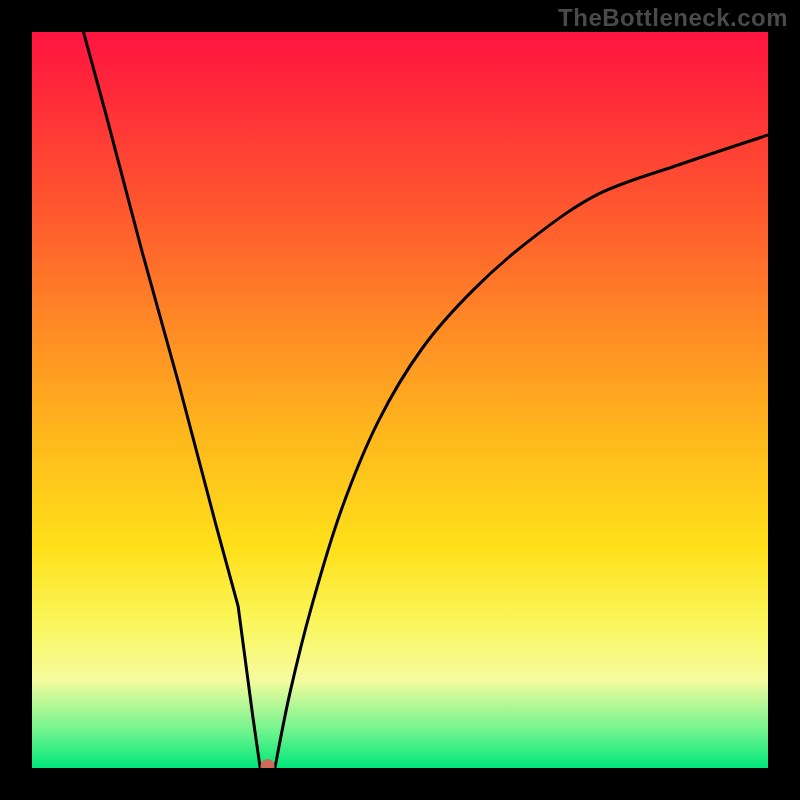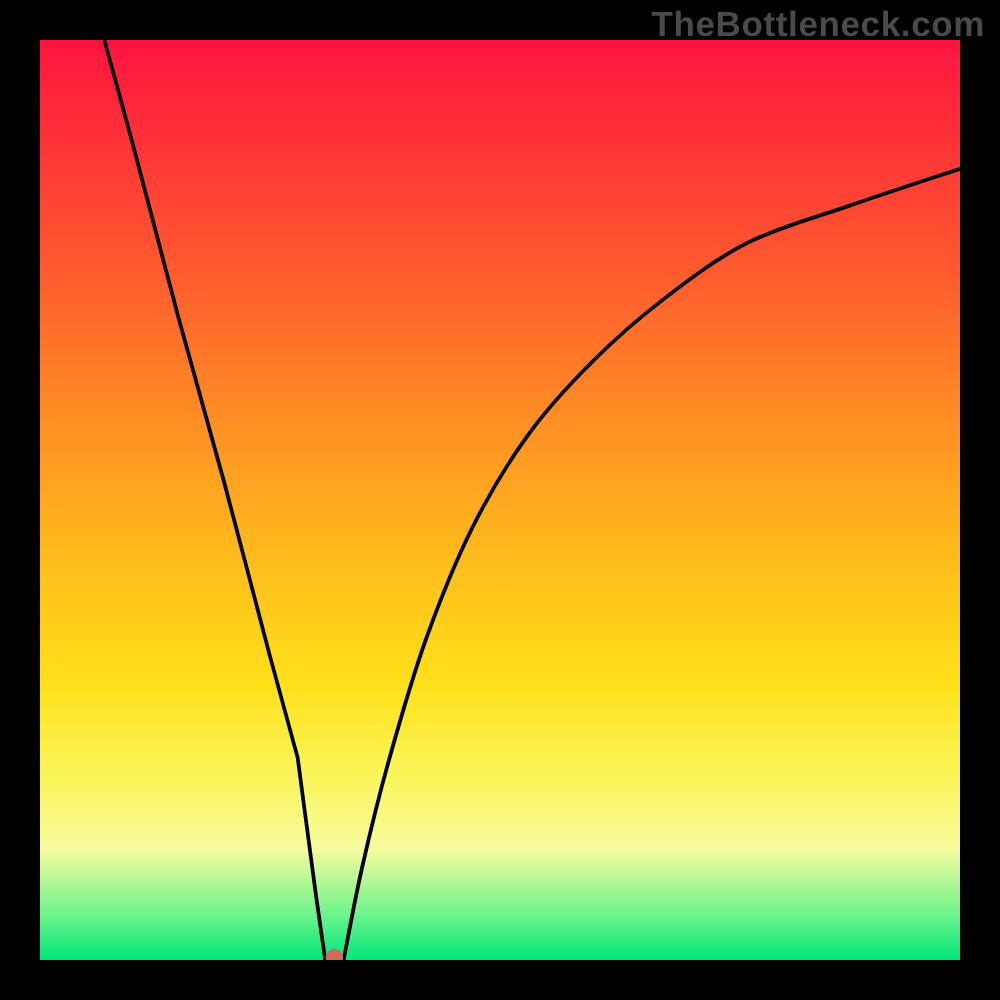--- a/index.html
+++ b/index.html
@@ -14,21 +14,21 @@
     position: relative;
     width: 800px;
     height: 800px;
     background: #000;
   }
   .watermark {
     position: absolute;
     top: 4px;
     right: 12px;
     color: #4a4a4a;
-    font-size: 28px;
+    font-size: 24px;
     font-weight: 600;
     letter-spacing: 0.5px;
     user-select: none;
   }
   .plot {
     position: absolute;
     left: 32px;
     top: 32px;
     width: 736px;
     height: 736px;

